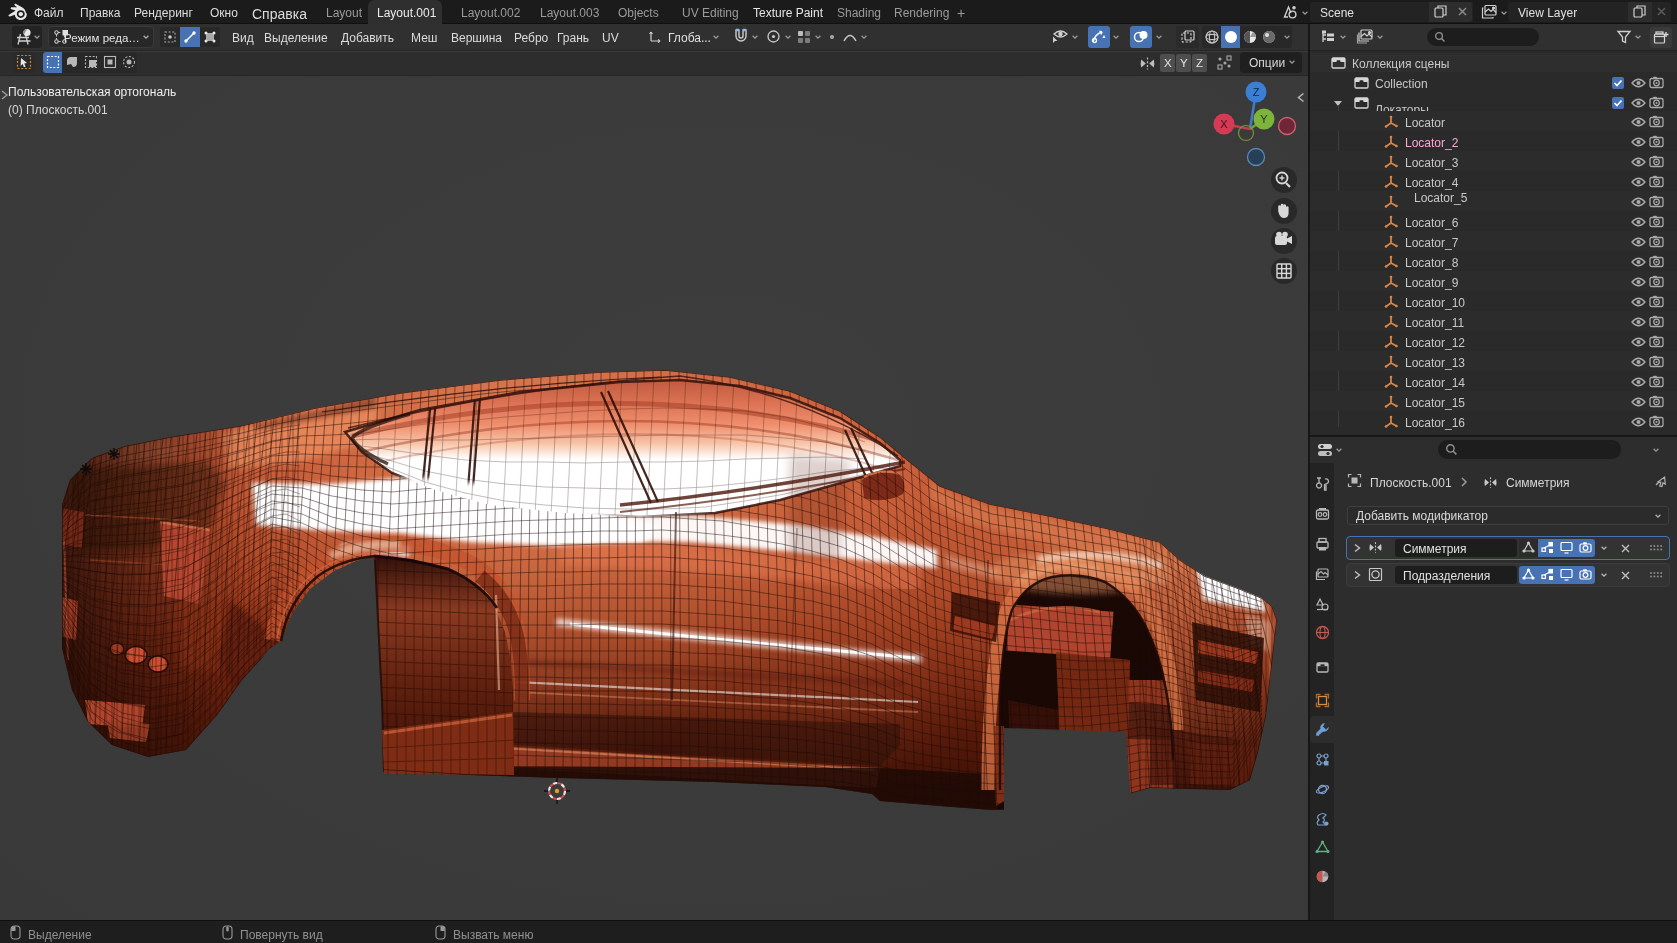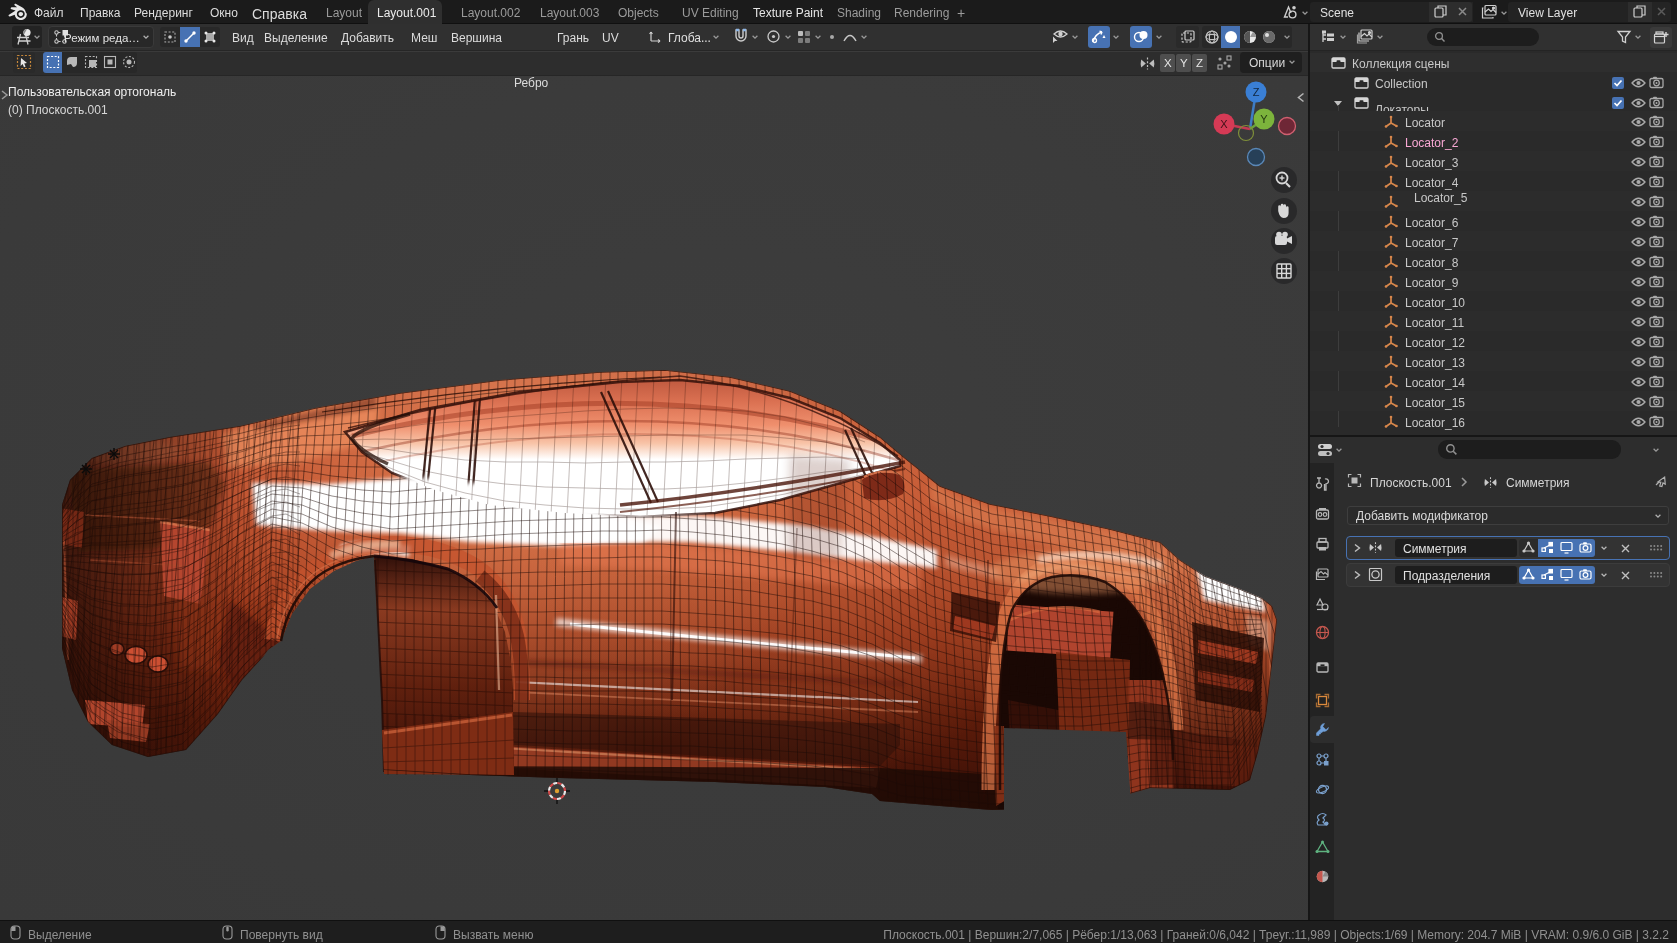--- a/index.html
+++ b/index.html
@@ -718,21 +718,21 @@
       <circle cx="3" cy="3" r="1.5" fill="#e8e8e8"></circle>
       <circle cx="11" cy="3" r="1.5" fill="#e8e8e8"></circle>
       <circle cx="3" cy="11" r="1.5" fill="#e8e8e8"></circle>
       <circle cx="11" cy="11" r="1.5" fill="#e8e8e8"></circle>
     </svg>
 <div style="position:absolute;left:232px;top:32px;font-size:12px;color:#dcdcdc;font-weight:normal;white-space:nowrap;line-height:1;">Вид</div>
 <div style="position:absolute;left:264px;top:32px;font-size:12px;color:#dcdcdc;font-weight:normal;white-space:nowrap;line-height:1;">Выделение</div>
 <div style="position:absolute;left:341px;top:32px;font-size:12px;color:#dcdcdc;font-weight:normal;white-space:nowrap;line-height:1;">Добавить</div>
 <div style="position:absolute;left:411px;top:32px;font-size:12px;color:#dcdcdc;font-weight:normal;white-space:nowrap;line-height:1;">Меш</div>
 <div style="position:absolute;left:451px;top:32px;font-size:12px;color:#dcdcdc;font-weight:normal;white-space:nowrap;line-height:1;">Вершина</div>
-<div style="position:absolute;left:514px;top:32px;font-size:12px;color:#dcdcdc;font-weight:normal;white-space:nowrap;line-height:1;margin-top:45px;">Ребро</div>
+<div style="position:absolute;left:514px;top:32px;font-size:12px;color:#dcdcdc;font-weight:normal;white-space:nowrap;line-height:1;">Ребро</div>
 <div style="position:absolute;left:557px;top:32px;font-size:12px;color:#dcdcdc;font-weight:normal;white-space:nowrap;line-height:1;">Грань</div>
 <div style="position:absolute;left:602px;top:32px;font-size:12px;color:#dcdcdc;font-weight:normal;white-space:nowrap;line-height:1;">UV</div>
 <svg style="position:absolute;left:648px;top:29px" width="15" height="15" viewBox="0 0 15 15">
       <g stroke="#d0d0d0" stroke-width="1.2" fill="none">
         <path d="M3,12 L3,3 M3,12 L12,12"></path>
         <path d="M3,3 L1.6,5 M3,3 L4.4,5 M12,12 L10,10.6 M12,12 L10,13.4"></path>
       </g>
     </svg>
 <div style="position:absolute;left:668px;top:32px;font-size:12px;color:#e0e0e0;font-weight:normal;white-space:nowrap;line-height:1;">Глоба...</div>
 <svg style="position:absolute;left:712px;top:33px" width="8" height="8" viewBox="0 0 10 10">
@@ -1583,13 +1583,12 @@
 <svg style="position:absolute;left:222px;top:925px" width="11" height="15" viewBox="0 0 11 15">
       <rect x="1" y="1" width="9" height="13" rx="3.2" fill="none" stroke="#9a9a9a" stroke-width="1.1"></rect>
       <rect x="4.3" y="1.5" width="2.4" height="5" rx="1.2" fill="#9a9a9a"></rect>
     </svg>
 <div style="position:absolute;left:240px;top:929px;font-size:12px;color:#909090;font-weight:normal;white-space:nowrap;line-height:1;">Повернуть вид</div>
 <svg style="position:absolute;left:435px;top:925px" width="11" height="15" viewBox="0 0 11 15">
       <rect x="1" y="1" width="9" height="13" rx="3.2" fill="none" stroke="#9a9a9a" stroke-width="1.1"></rect>
       <path d="M9.5,2.5 Q8.5,1.2 5.5,1.2 L5.5,6 L9.8,6 Z" fill="#9a9a9a"></path>
     </svg>
 <div style="position:absolute;left:453px;top:929px;font-size:12px;color:#909090;font-weight:normal;white-space:nowrap;line-height:1;">Вызвать меню</div>
-<div style="position:absolute;left:1100px;top:929px;font-size:12px;color:#909090;font-weight:normal;white-space:nowrap;line-height:1;left:auto;right:8px">Плоскость.001 | Вершин:2/7,065 | Рёбер:1/13,063 | Граней:0/6,042 | Треуг.:11,989 | Objects:1/69 | Memory: 204.7 MiB | VRAM: 0.9/6.0 GiB | 3.2.2</div>
 </div>
 </body></html>

